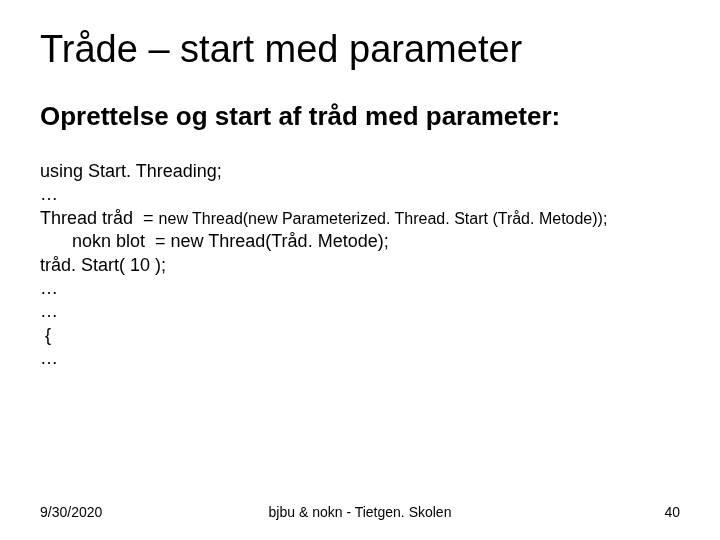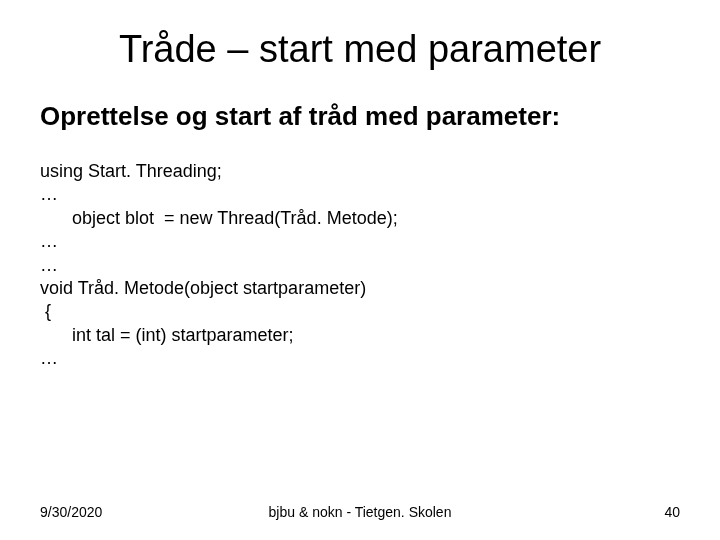--- a/index.html
+++ b/index.html
@@ -14,21 +14,21 @@
   }
   .slide {
     width: 100%;
     height: 100%;
     padding: 20px 40px 0 40px;
     position: relative;
   }
   .title {
     font-size: 38px;
     font-weight: 400;
-    text-align: center;
+    text-align: left;
     margin-top: 8px;
     margin-bottom: 30px;
   }
   .subtitle {
     font-size: 26px;
     font-weight: 700;
     margin-bottom: 28px;
   }
   .code-block {
     font-size: 18px;
@@ -53,26 +53,26 @@
 </head>
 <body>
 
 <div class="slide">
   <h1 class="title">Tråde – start med parameter</h1>
   <h2 class="subtitle">Oprettelse og start af tråd med parameter:</h2>
 
   <div class="code-block">
     <div class="code-line">using Start. Threading;</div>
     <div class="code-line">…</div>
-    <div class="code-line indent1">object blot  = new Thread(Tråd. Metode);</div>
+    <div class="code-line"><span>Thread tråd  = </span><span class="small">new Thread(new Parameterized. Thread. Start (Tråd. Metode));</span></div>
+    <div class="code-line indent1">nokn blot  = new Thread(Tråd. Metode);</div>
+    <div class="code-line">tråd. Start( 10 );</div>
     <div class="code-line">…</div>
     <div class="code-line">…</div>
-    <div class="code-line">void Tråd. Metode(object startparameter)</div>
     <div class="code-line"> {</div>
-    <div class="code-line indent1">int tal = (int) startparameter;</div>
     <div class="code-line">…</div>
   </div>
 
   <div class="footer">
     <span>9/30/2020</span>
     <span class="footer-center">bjbu &amp; nokn - Tietgen. Skolen</span>
     <span>40</span>
   </div>
 </div>
 

